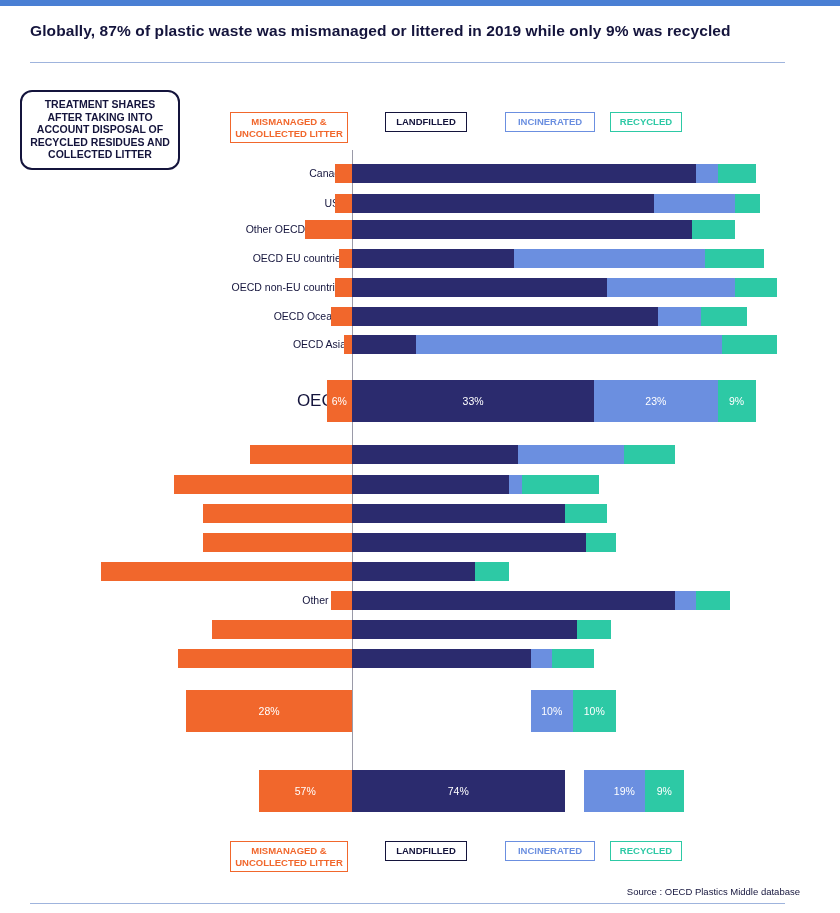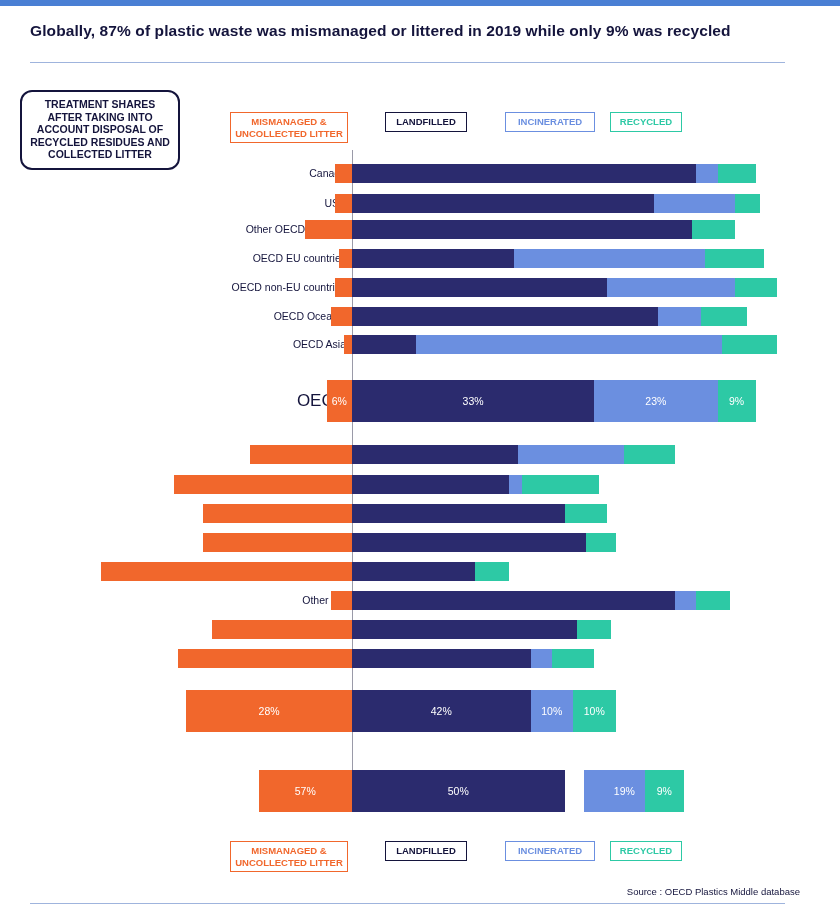--- a/index.html
+++ b/index.html
@@ -277,28 +277,27 @@
       <div class="row" style="top: 499px; height: 19px; line-height: 19px;">
         <div class="row-label" style="line-height: 19px;">Other non-OECD Asia</div>
         <div class="seg s-mis" style="left: 177.75px; width: 174.25px; line-height: 19px;"></div>
         <div class="seg s-land" style="left: 352px; width: 178.5px; line-height: 19px;"></div>
         <div class="seg s-inc" style="left: 530.5px; width: 21.25px; line-height: 19px;"></div>
         <div class="seg s-rec" style="left: 551.75px; width: 42.5px; line-height: 19px;"></div>
       </div>
       <div class="row big" style="top: 540px; height: 42px; line-height: 42px;">
         <div class="row-label" style="line-height: 42px;">Non-OECD</div>
         <div class="seg s-mis" style="left: 186.25px; width: 165.75px; line-height: 42px;">28%</div>
-        <div class="seg s-land" style="left: 352px; width: 178.5px; line-height: 42px;">42%</div>
         <div class="seg s-inc" style="left: 530.5px; width: 42.5px; line-height: 42px;">10%</div>
         <div class="seg s-rec" style="left: 573px; width: 42.5px; line-height: 42px;">10%</div>
       </div>
       <div class="row big" style="top: 620px; height: 42px; line-height: 42px;">
         <div class="row-label" style="line-height: 42px;">World</div>
         <div class="seg s-mis" style="left: 258.5px; width: 93.5px; line-height: 42px;">57%</div>
-        <div class="seg s-land" style="left: 352px; width: 212.5px; line-height: 42px;">50%</div>
+        <div class="seg s-land" style="left: 352px; width: 212.5px; line-height: 42px;">74%</div>
         <div class="seg s-inc" style="left: 584px; width: 80.75px; line-height: 42px;">19%</div>
         <div class="seg s-rec" style="left: 645.25px; width: 38.25px; line-height: 42px;">9%</div>
       </div>
     </div>
 </div>
 
 <div class="source">Source : OECD Plastics Middle database</div>
 <div class="bottom-rule"></div>
 
 </body></html>

